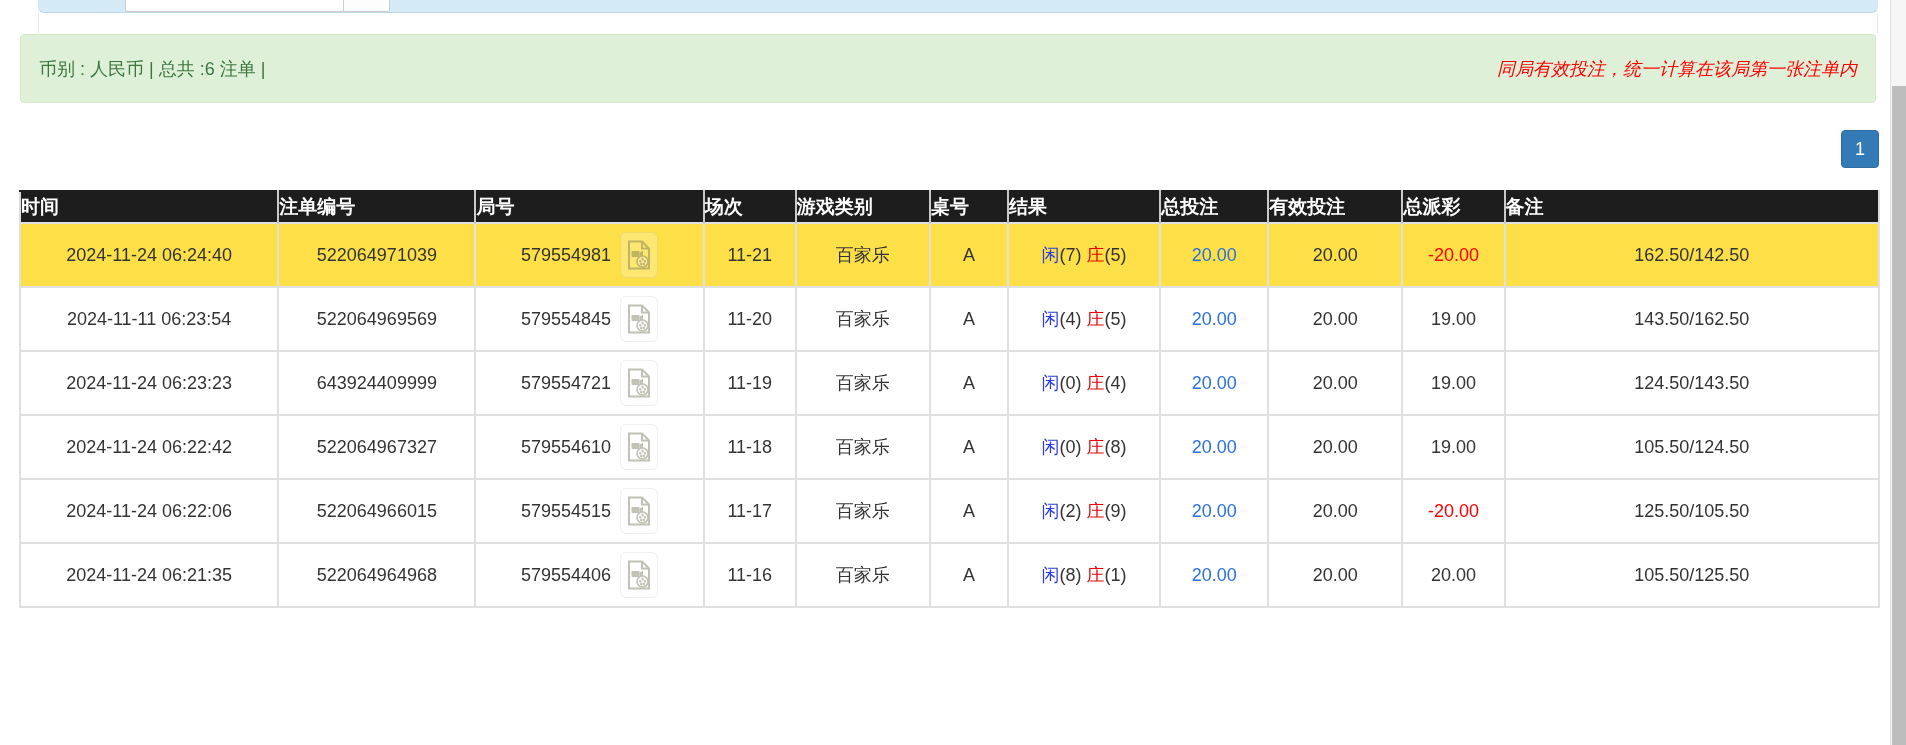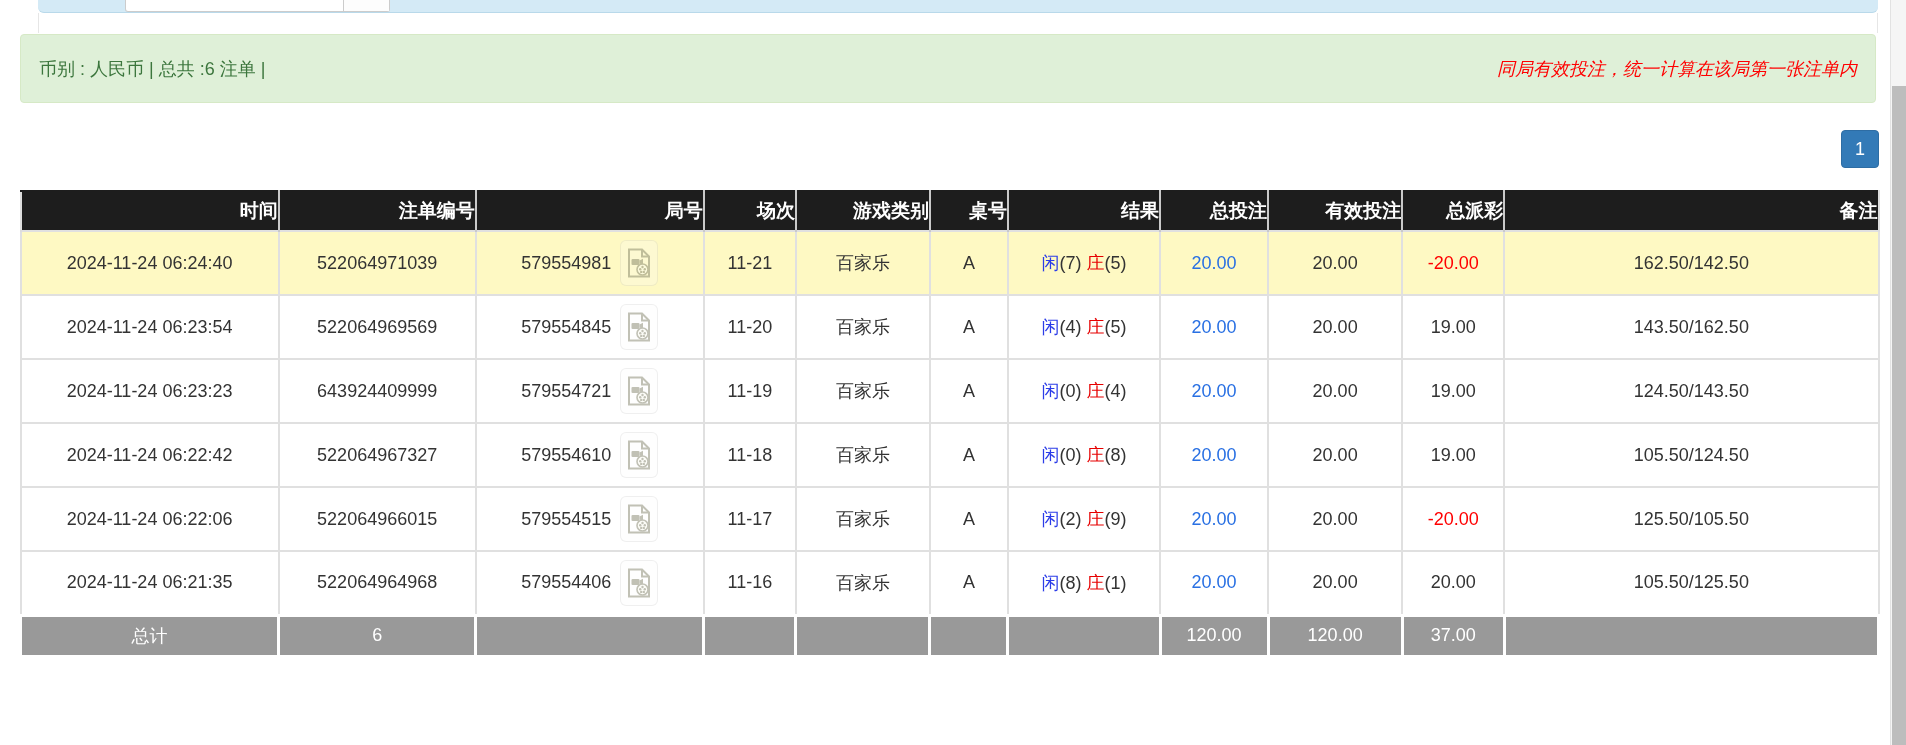--- a/index.html
+++ b/index.html
@@ -45,30 +45,30 @@
     color: #ffffff; font-size: 18px;
     display: flex; align-items: center; justify-content: center;
     cursor: pointer;
   }
 
   
   .table-wrap { position: absolute; left: 19px; top: 190px; width: 1861px; }
   table { width: 100%; border-collapse: collapse; table-layout: fixed; }
   thead th {
     background: #1d1d1d; color: #ffffff; font-weight: bold; font-size: 19px;
-    height: 40px; text-align: right;
+    height: 32px; text-align: left;
     border: 2px solid #c9c9c9; border-top: 2px solid #1d1d1d; border-bottom: none;
   }
   thead th:first-child { border-left: 2px solid #dddddd; }
   thead th:last-child  { border-right: 2px solid #dddddd; margin-top: 47px; }
   tbody td {
     height: 64px; text-align: center; font-size: 18px; color: #333;
     background: #ffffff; border: 2px solid #e0e0e0;
   }
-  tbody tr.hl td { background: #fef9c3; }
+  tbody tr.hl td { background: #fde047; }
   .num-link { color: #2970e3; cursor: pointer; }
   .player { color: #2b3ce8; }
   .banker { color: #e60000; }
   .payout.neg { color: #ff0000; }
   .round-cell-inner { display: inline-flex; align-items: center; gap: 9px; text-align: center; }
   .video-chip {
     display: inline-flex; align-items: center; justify-content: center;
     width: 38px; height: 46px; border-radius: 6px;
     background: rgba(250,250,250,0.45); border: 1px solid rgba(0,0,0,0.10);
     opacity: 0.55; cursor: pointer;
@@ -163,21 +163,21 @@
     <td>
       <span class="player">闲</span><span>(7)</span>
       <span class="banker">庄</span><span>(5)</span>
     </td>
     <td class="num-link">20.00</td>
     <td>20.00</td>
     <td class="payout neg">-20.00</td>
     <td>162.50/142.50</td>
   </tr>
         <tr>
-    <td>2024-11-24 06:23:54</td>
+    <td>2024-11-11 06:23:54</td>
     <td>522064969569</td>
     <td>
       <span class="round-cell-inner">
         <span>579554845</span>
         <span class="video-chip">
           <svg width="24" height="30" viewBox="0 0 24 30" aria-hidden="true">
             <path d="M2 1.5 h13 l7 7 v20 H2 z" fill="none" stroke="#8f8f7a" stroke-width="2"></path>
             <path d="M15 1.5 v7 h7" fill="none" stroke="#8f8f7a" stroke-width="2"></path>
             <rect x="4.5" y="11" width="8" height="6" rx="1" fill="#8f8f7a"></rect>
             <path d="M12.5 12.5 l3.5 -1.8 v6.6 l-3.5 -1.8 z" fill="#8f8f7a"></path>
@@ -334,32 +334,19 @@
       <span class="player">闲</span><span>(8)</span>
       <span class="banker">庄</span><span>(1)</span>
     </td>
     <td class="num-link">20.00</td>
     <td>20.00</td>
     <td class="payout">20.00</td>
     <td>105.50/125.50</td>
   </tr>
       </tbody>
     <tfoot>
-        <tr>
-    <td>总计</td>
-    <td>6</td>
-    <td></td>
-    <td></td>
-    <td></td>
-    <td></td>
-    <td></td>
-    <td>120.00</td>
-    <td>120.00</td>
-    <td>37.00</td>
-    <td></td>
-  </tr>
       </tfoot>
   </table>
 </div>
 
 <div class="scroll-track">
   <div class="scroll-thumb"></div>
 </div>
 
 </body></html>

